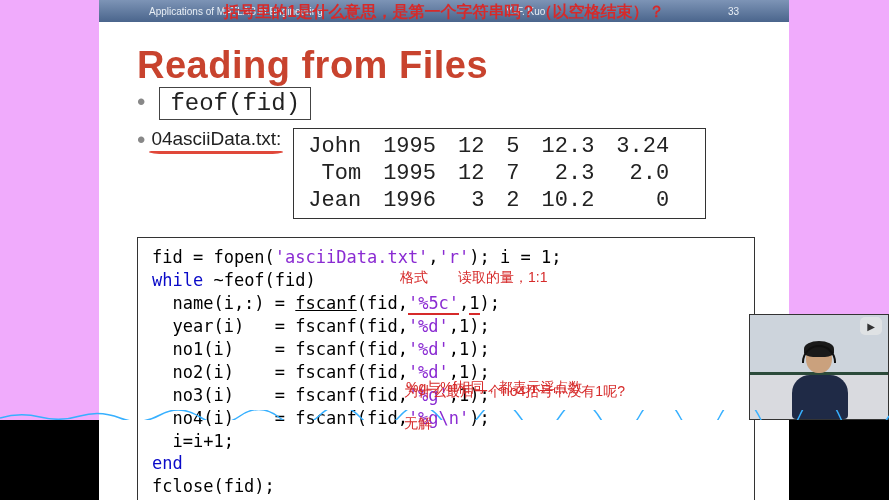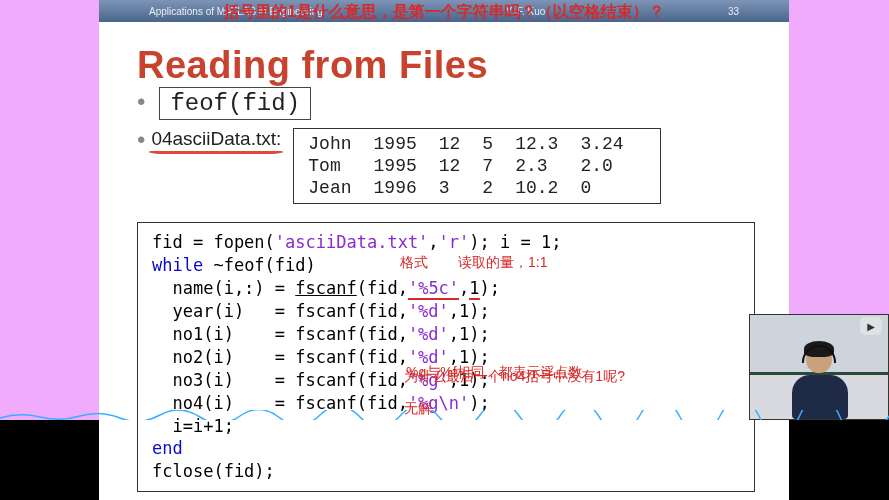--- a/index.html
+++ b/index.html
@@ -10,21 +10,21 @@
   .topnote { position: absolute; top: 2px; left: 50%; transform: translateX(-50%); color: #d62a2a; font-size: 16px; font-weight: bold; font-family: "Microsoft YaHei", sans-serif; white-space: nowrap; }
   .content { padding: 22px 34px 0 38px; }
   .title { color: #c8432e; font-size: 38px; font-weight: bold; letter-spacing: .5px; }
   .bullet { font-size: 24px; margin-bottom: 8px; display: flex; align-items: baseline; gap: 6px; color: #222; }
   .dot { color: #888; font-size: 24px; line-height: 1; }
   .feof-box { font-family: "Courier New", monospace; font-size: 24px; border: 1.5px solid #444; padding: 2px 10px; margin-left: 8px; }
   .row2 { display: flex; align-items: flex-start; }
   .filelabel { font-size: 19px; position: relative; }
   .underline-red { position: absolute; left: -2px; right: -2px; bottom: -4px; height: 4px; }
   .underline-red::after { content: ""; position: absolute; inset: 0; border-bottom: 3px solid #e0483a; border-radius: 50%/8px; }
-  .table-box { border: 1.5px solid #333; margin-left: 6px; font-family: "Courier New", monospace; font-size: 18px; padding: 4px 14px; }
+  .table-box { border: 1.5px solid #333; margin-left: 6px; font-family: "Courier New", monospace; font-size: 22px; padding: 4px 14px; text-align: right; }
   .table-box table { border-collapse: collapse; }
   .table-box td { padding: 1px 22px 1px 0; white-space: nowrap; }
   .code-box { border: 1.5px solid #333; margin-top: 18px; font-family: "Courier New", monospace; font-size: 17px; line-height: 1.35; padding: 8px 14px 8px 14px; position: relative; background: #fff; }
   .code-box pre { white-space: pre; }
   .kw { color: #0a0ac8; }
   .str { color: #8a2bd2; text-align: center; }
   .ann { position: absolute; color: #d62a2a; font-size: 14px; font-family: "Microsoft YaHei", sans-serif; white-space: nowrap; }
   .ul-red { border-bottom: 2px solid #d62a2a; }
   .sep-ul { text-decoration: underline; }
   .webcam { position: absolute; right: 0; bottom: 0; width: 140px; height: 106px; background: linear-gradient(#cdd4dc 0 55%, #2b4a3a 55% 58%, #d9dadf 58% 100%); border: 1px solid #333; }

